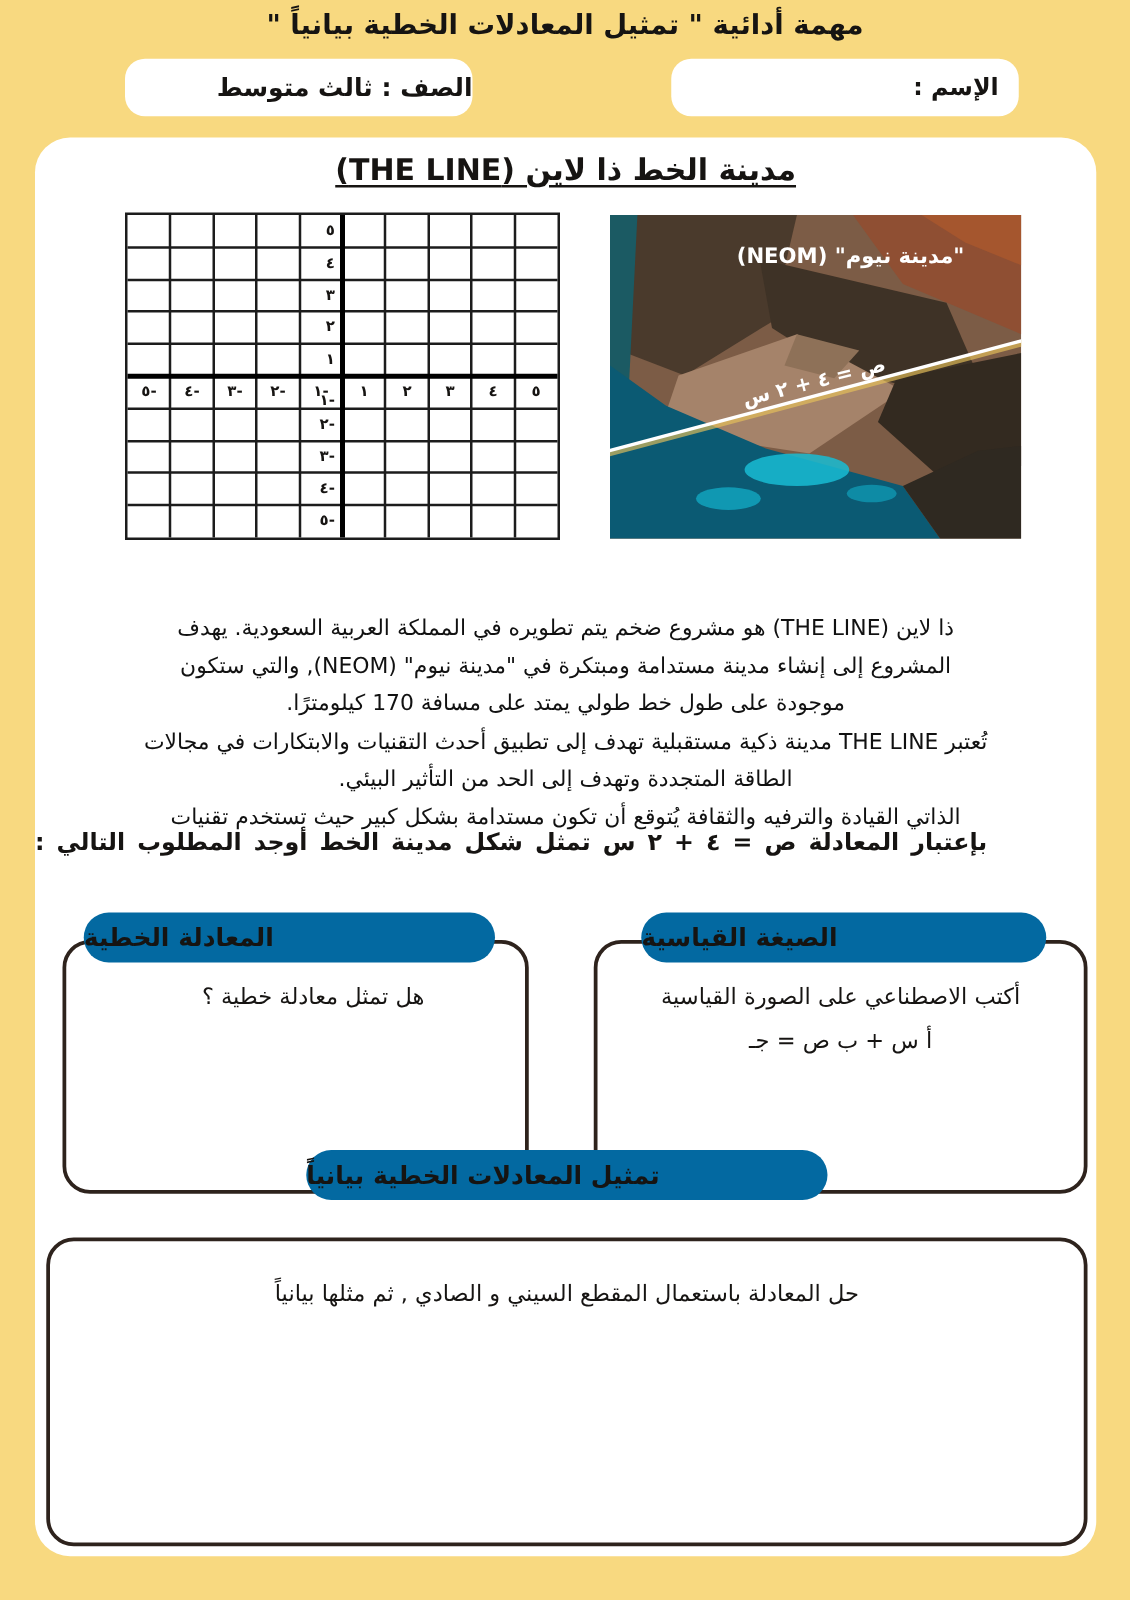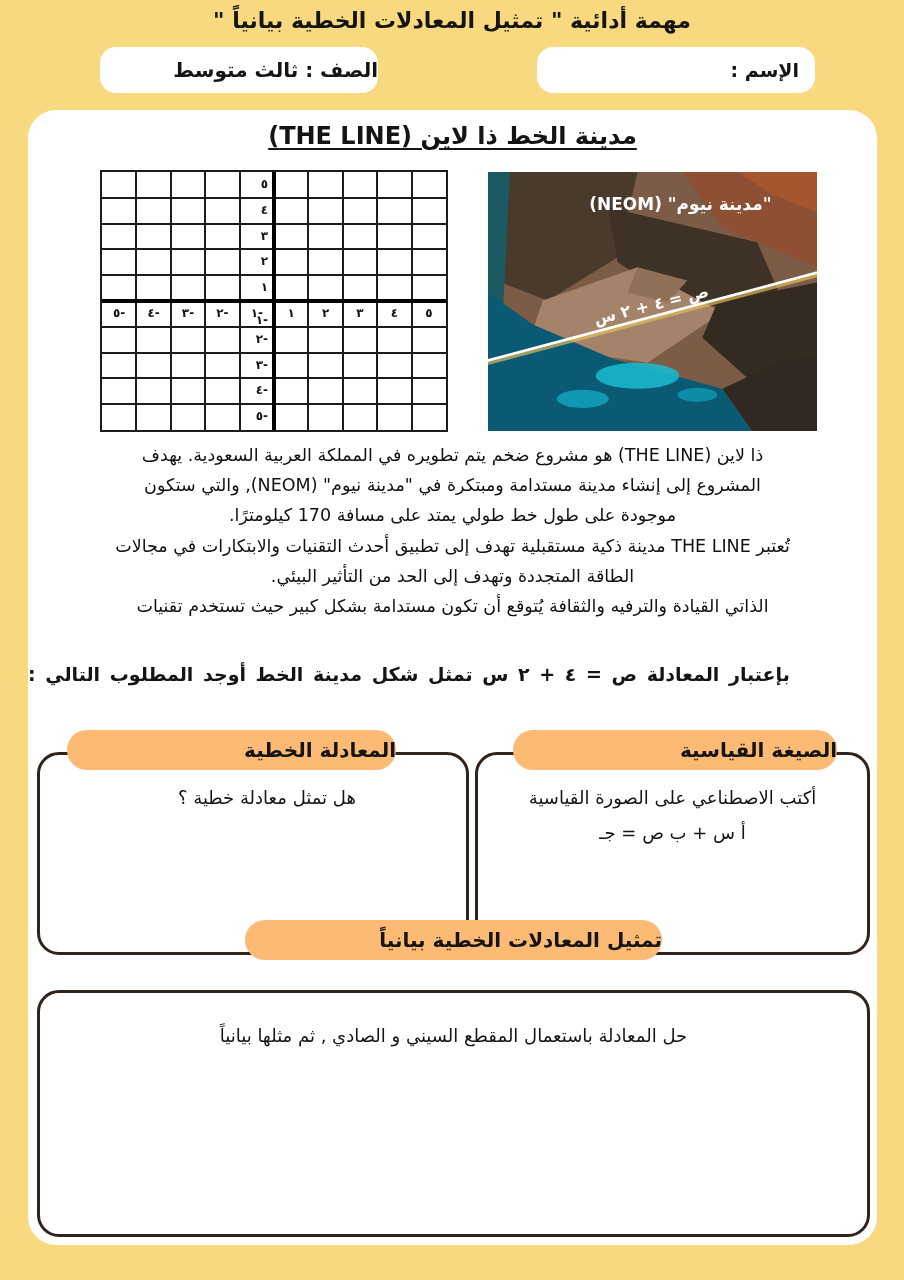--- a/index.html
+++ b/index.html
@@ -31,33 +31,33 @@
   .ax-h{position:absolute;left:0;right:0;top:50%;height:4px;margin-top:-2px;background:#000;}
   .ylab{position:absolute;left:calc(50% - 34px);width:28px;text-align:right;
     font-size:12px;font-weight:bold;}
   .xlab{position:absolute;top:calc(50% + 5px);width:10%;text-align:center;
     font-size:12px;font-weight:bold;}
 
   .neom{position:absolute;left:460px;top:62px;width:329px;height:259px;}
   .neom svg{display:block;width:100%;height:100%;}
 
   .para{position:absolute;left:20px;right:20px;text-align:center;
-    font-size:17.5px;line-height:30px;color:#111;}
+    font-size:17.5px;line-height:30px;color:#111;margin-top:48px;}
   .para1{top:330px;}
   .para2{top:421px;}
   .statement{position:absolute;top:553px;left:0;right:0;text-align:left;
     font-size:19px;font-weight:bold;word-spacing:3px;}
 
   .task-box{position:absolute;background:#fff;border:3px solid #2E231D;border-radius:22px;
     box-sizing:border-box;}
-  .box-linear{left:9px;top:642px;width:432px;height:203px;padding-left:28px;}
+  .box-linear{left:22px;top:642px;width:373px;height:203px;padding-left:28px;}
   .box-standard{left:447px;top:642px;width:395px;height:203px;}
   .box-graphing{left:9px;top:880px;width:833px;height:247px;}
-  .pill{position:absolute;height:40px;background:#fdba74;border-radius:22px;z-index:2;
-    text-align:right;line-height:40px;font-size:20px;font-weight:bold;}
+  .pill{position:absolute;height:40px;background:#0369a1;border-radius:22px;z-index:2;
+    text-align:left;line-height:40px;font-size:20px;font-weight:bold;}
   .pill-linear{left:39px;top:620px;width:329px;}
   .pill-standard{left:485px;top:620px;width:324px;}
   .pill-graphing{left:217px;top:810px;width:417px;}
   .box-prompt{margin-top:32px;text-align:center;font-size:18px;}
   .box-formula{margin-top:14px;text-align:center;font-size:18px;}
   .answer-area{position:absolute;left:8px;right:8px;top:90px;bottom:8px;}
   .answer-area-g{position:absolute;left:8px;right:8px;top:80px;bottom:8px;}
 </style>
 </head>
 <body>

